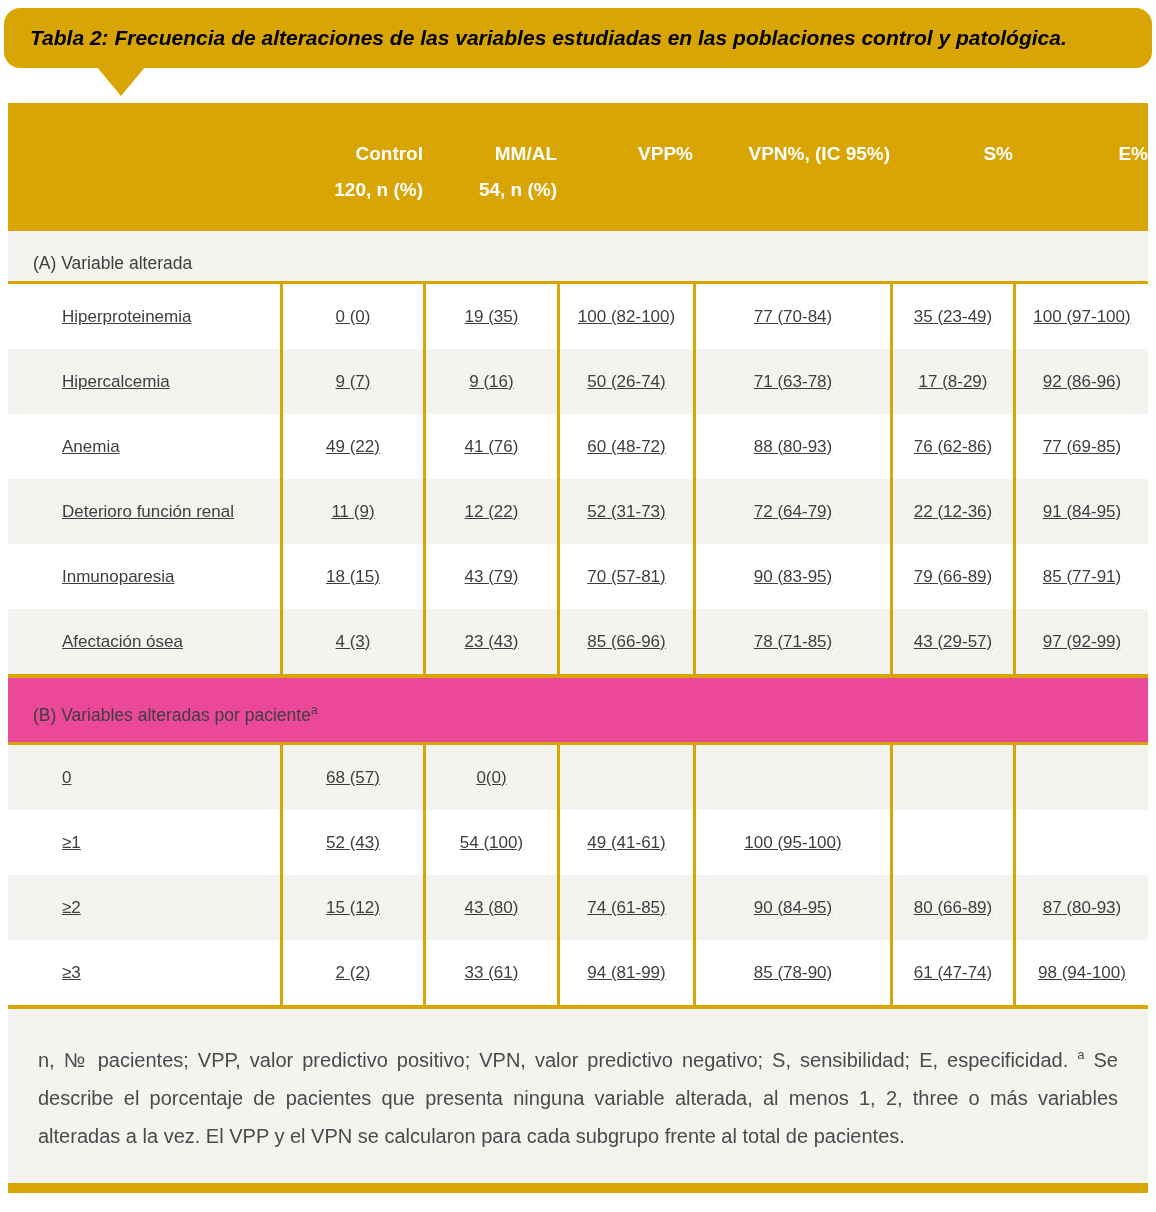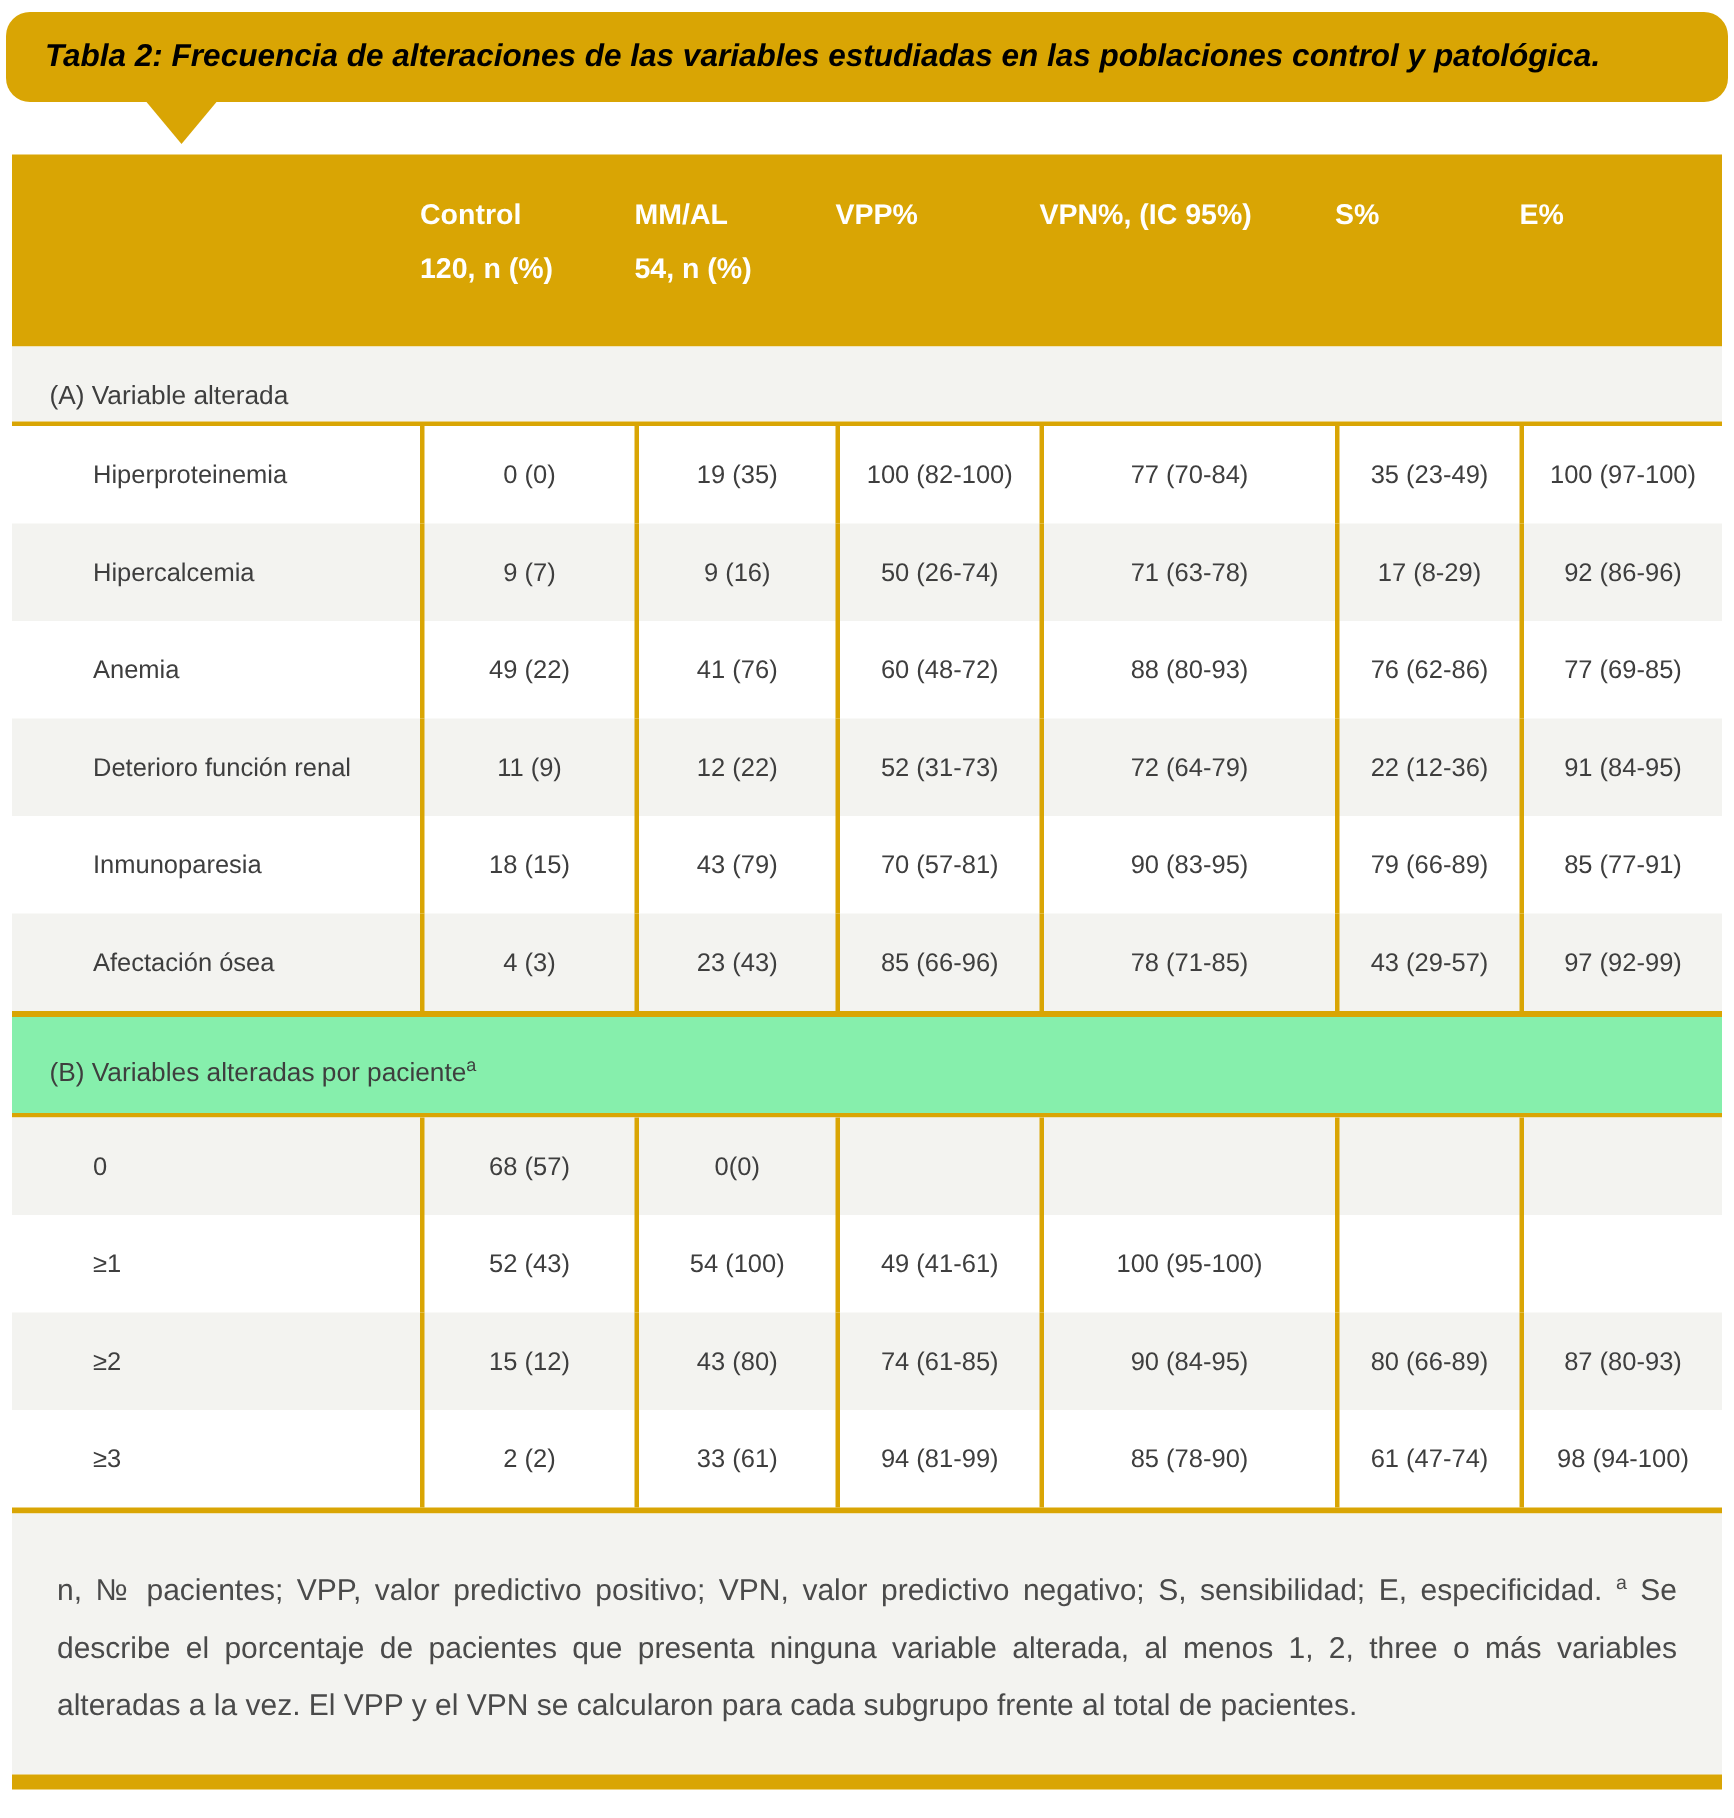--- a/index.html
+++ b/index.html
@@ -20,29 +20,29 @@
   }
   .callout-tail {
     position:absolute; left:92px; top:58px; width:0; height:0;
     border-left:25px solid transparent; border-right:25px solid transparent;
     border-top:30px solid var(--gold);
   }
   
   .table { position:absolute; left:8px; top:103px; width:1140px; }
   .grid { display:grid; grid-template-columns:272px 143px 134px 136px 197px 123px 135px; }
   .thead { background:var(--gold); height:128px; }
-  .hcell { padding-top:23px; text-align:left; line-height:36px;
+  .hcell { padding-top:33px; text-align:right; line-height:36px;
            color:#ffffff; font-weight:bold; font-size:19px; }
   .band { height:50px; line-height:65px; padding-left:25px; font-size:17.5px; }
   .band-a { background:var(--shade); }
-  .band-b { background:#86efac; height:64px; line-height:64px; }
+  .band-b { background:#ec4899; height:64px; line-height:64px; }
   .band sup { font-size:12px; }
   .hr { height:3px; background:var(--gold); }
   .hr.thick { height:4px; }
-  .row { height:65px; background:#ffffff; }
+  .row { height:65px; background:#ffffff;text-decoration:underline; }
   .row.shade { background:var(--shade); }
   .cell { display:flex; align-items:center; justify-content:center;
           font-size:17px; color:var(--ink); }
   .cell.val { border-left:3px solid var(--gold); }
   .cell.label { justify-content:flex-start; padding-left:54px; }
   
   .footnote {
     background:var(--shade); height:174px; padding:27px 30px 0 30px;
     font-size:20px; line-height:38px; color:#4a4a4a; text-align:justify;
   }

